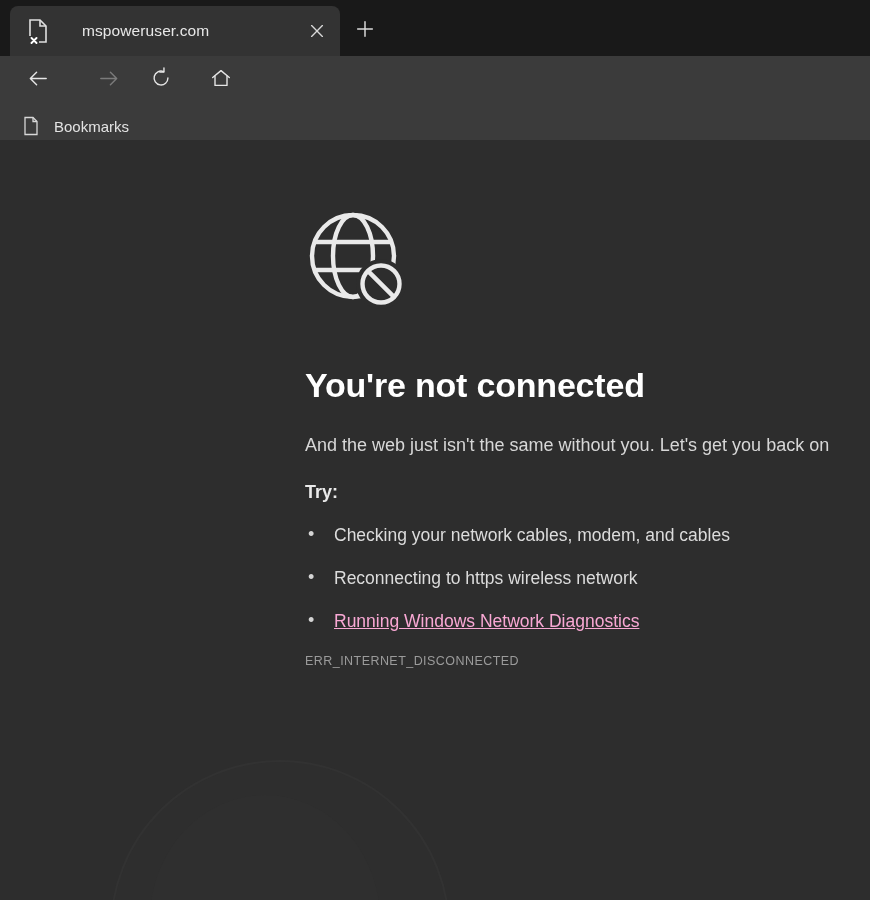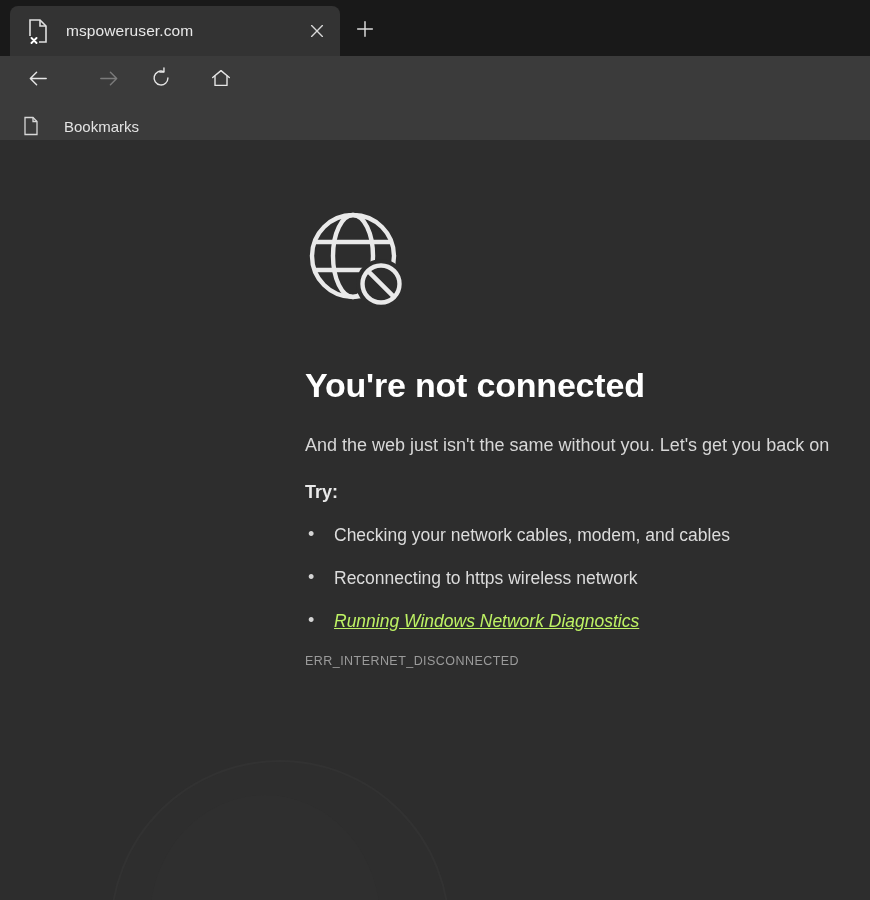--- a/index.html
+++ b/index.html
@@ -13,21 +13,21 @@
 
   
   .tabstrip {
     position:absolute; left:0; top:0; width:870px; height:56px;
     background:#191919;
   }
   .tab {
     position:absolute; left:10px; top:6px; width:330px; height:50px;
     background:#333333;
     border-radius:8px 8px 0 0;
-    display:flex; align-items:center; padding:0 10px 0 16px;
+    display:flex; align-items:center; padding:0 10px 0 16px;gap:16px;
   }
   .tab-favicon { width:24px; height:26px; flex:0 0 24px; position:relative; }
   .tab-title {
     flex:1 1 auto; margin-left:16px;
     color:#e8e8e8; font-size:15.5px; letter-spacing:.1px;
     white-space:nowrap; overflow:hidden; text-overflow:ellipsis;
   }
   .tab-close {
     width:26px; height:26px; flex:0 0 26px; position:relative;
     display:flex; align-items:center; justify-content:center;
@@ -63,21 +63,21 @@
     background:#a8cdf0;
     padding:1px 1px 2px 2px;
     white-space:nowrap; letter-spacing:.1px;
   }
 
   .bookmarkbar {
     position:absolute; left:0; top:104px; width:870px; height:44px;
     background:#3b3b3b;
     display:flex; align-items:center;
   }
-  .bm-item { display:flex; align-items:center; margin-left:16px; padding:4px 6px; border-radius:3px;gap:10px; }
+  .bm-item { display:flex; align-items:center; margin-left:16px; padding:4px 6px; border-radius:3px; }
   .bm-icon { width:18px; height:20px; position:relative; flex:0 0 18px; }
   .bm-label { margin-left:14px; color:#e3e3e3; font-size:15px; }
 
   
   .viewport {
     position:absolute; left:0; top:140px; width:870px; height:864px;
     background:#2d2d2d; overflow:hidden;
   }
   .ghost-circle {
     position:absolute; left:110px; top:620px; width:340px; height:340px;
@@ -111,21 +111,21 @@
   }
   .bullets { margin-top:22px; list-style:none; }
   .bullets li {
     position:relative; padding-left:29px; margin-bottom:22px;
     font-size:17.5px; color:#dcdcdc; white-space:nowrap;
   }
   .bullets li::before {
     content:"\2022"; position:absolute; left:3px; top:-1px;
     color:#d4d4d4; font-size:18px;
   }
-  .bullets a { color:#bef264; text-decoration:underline;font-style:italic; }
+  .bullets a { color:#f9a8d4; text-decoration:underline; }
   .err-code {
     margin-top:6px;
     font-size:12.5px; color:#9b9b9b; letter-spacing:.45px;
   }
 </style>
 </head>
 <body>
 
 <div id="root">
 

